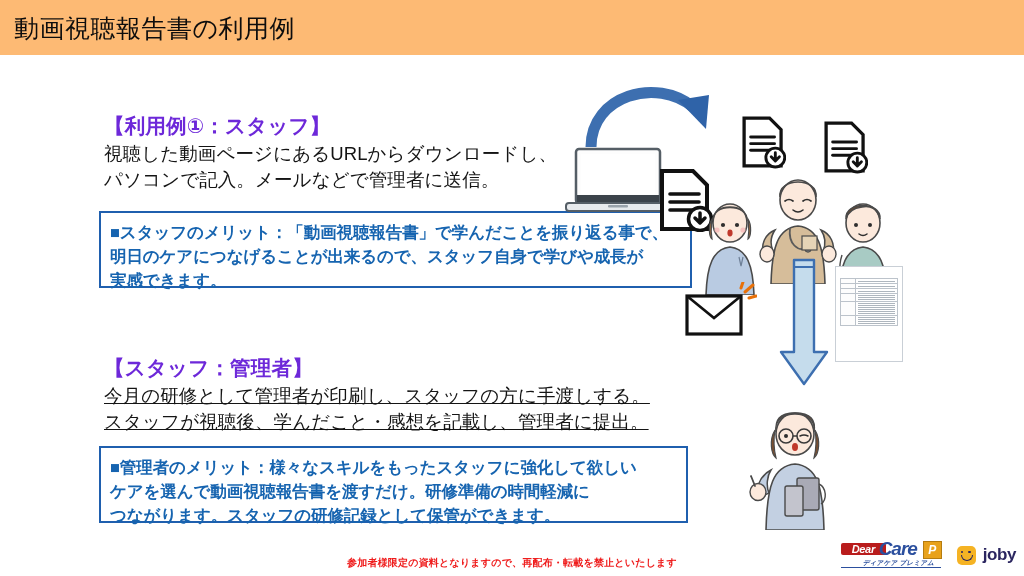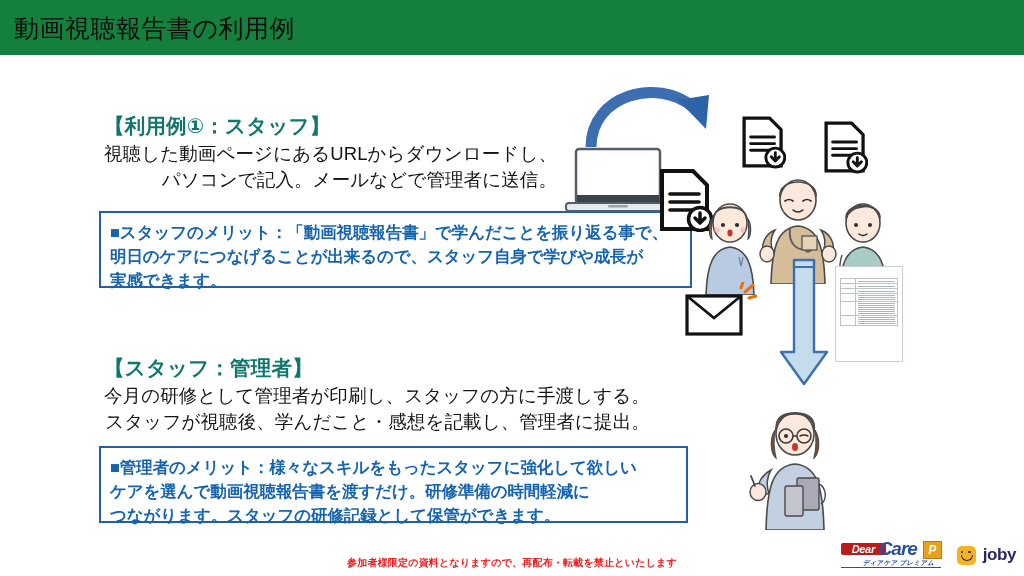--- a/index.html
+++ b/index.html
@@ -16,51 +16,50 @@
     font-family: "Liberation Sans", "DejaVu Sans", sans-serif;
     color: #1a1a1a;
   }
 
   
   .title-bar {
     position: absolute;
     left: 0; top: 0;
     width: 1024px;
     height: 55px;
-    background: #15803d;
+    background: #fdba74;
   }
   .title-bar .title-text {
     position: absolute;
     left: 14px;
     top: 50%;
     transform: translateY(-50%);
     font-size: 25px;
     font-weight: 400;
     letter-spacing: .5px;
     color: #0d0d0d;
     white-space: nowrap;
   }
 
   
   .section-heading {
     position: absolute;
     font-size: 20.5px;
     font-weight: 700;
-    color: #0f766e;
+    color: #6d28d9;
     white-space: nowrap;
     letter-spacing: .2px;
   }
   .section-body {
     position: absolute;
     font-size: 18.5px;
     line-height: 26px;
     color: #141414;
     white-space: pre-line;
     letter-spacing: .1px;
-    text-align: right;
   }
 
   
   .merit-box {
     position: absolute;
     box-sizing: border-box;
     border: 2px solid #1f5fae;
     background: #ffffff;
     padding: 7px 10px 8px 9px;
   }
@@ -235,21 +234,21 @@
 <div class="section-body" style="left:104px; top:141px;">視聴した動画ページにあるURLからダウンロードし、
 パソコンで記入。メールなどで管理者に送信。</div>
 
 <div class="merit-box" style="left:99px; top:211px; width:593px; height:77px;">
   <div class="merit-text">■スタッフのメリット：「動画視聴報告書」で学んだことを振り返る事で、
 明日のケアにつなげることが出来るので、スタッフ自身で学びや成長が
 実感できます。</div>
 </div>
 
 <div class="section-heading" style="left:104px; top:354px;">【スタッフ：管理者】</div>
-<div class="section-body" style="left:104px; top:383px;">今月の研修として管理者が印刷し、スタッフの方に手渡しする。
+<div class="section-body" style="left:104px; top:383px;text-decoration:underline;">今月の研修として管理者が印刷し、スタッフの方に手渡しする。
 スタッフが視聴後、学んだこと・感想を記載し、管理者に提出。</div>
 
 <div class="merit-box" style="left:99px; top:446px; width:589px; height:77px;">
   <div class="merit-text">■管理者のメリット：様々なスキルをもったスタッフに強化して欲しい
 ケアを選んで動画視聴報告書を渡すだけ。研修準備の時間軽減に
 つながります。スタッフの研修記録として保管ができます。</div>
 </div>
 
 <div class="stage">
 

